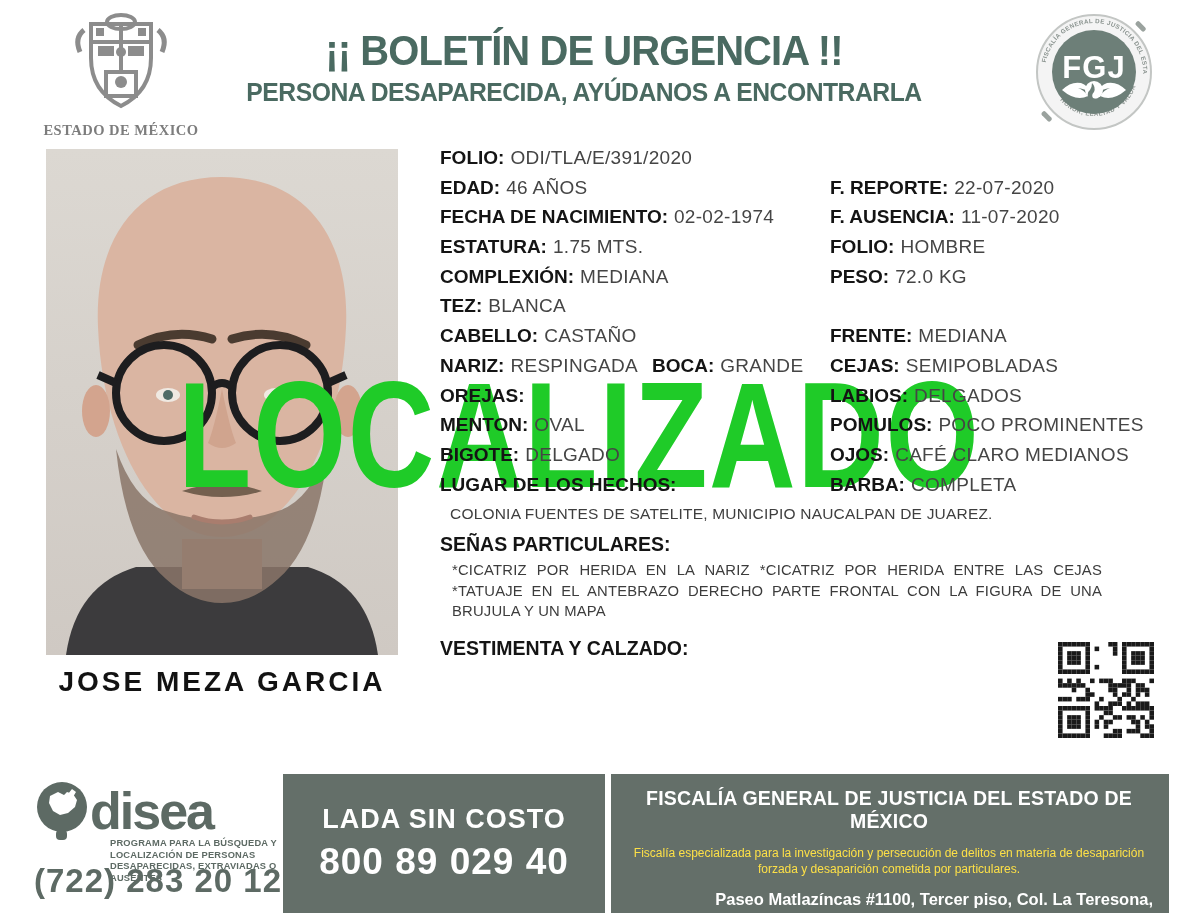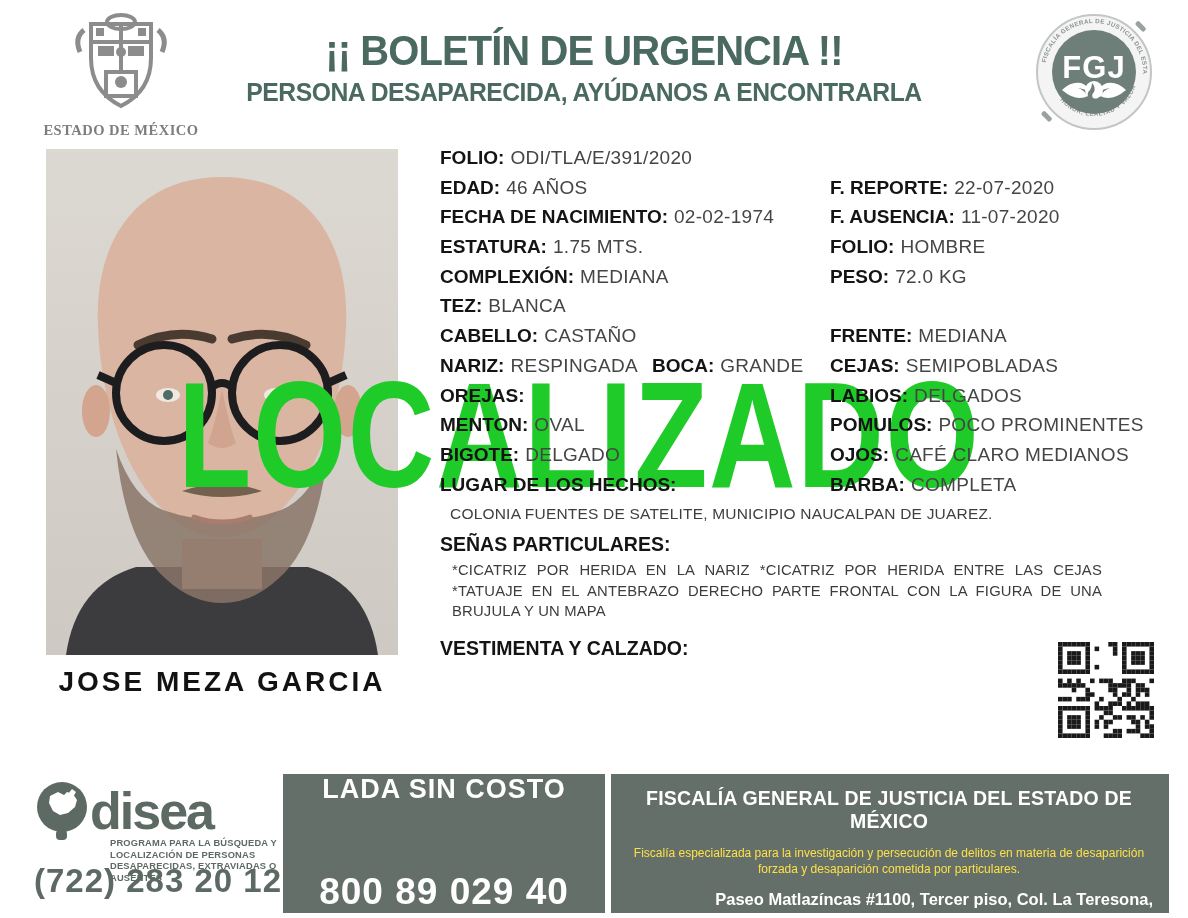--- a/index.html
+++ b/index.html
@@ -40,21 +40,21 @@
   .watermark { position:absolute; left:178px; top:360px; z-index:1;
                font-size:150px; font-weight:bold; letter-spacing:2px; line-height:1;
                transform:scale(0.80,1.0); transform-origin:left top; white-space:nowrap; }
 
   
   .qr { position:absolute; left:1058px; top:642px; width:96px; height:96px; z-index:2; }
 
   
   .footer-panel { position:absolute; left:283px; top:774px; width:886px; height:139px; z-index:2; }
   .lada { position:absolute; left:0; top:0; width:322px; height:100%;
-          display:flex; flex-direction:column; align-items:center; justify-content:space-between; color:#ffffff; }
+          display:flex; flex-direction:column; align-items:center; justify-content:center; color:#ffffff; }
   .lada-label { font-size:27px; font-weight:bold; letter-spacing:1px; }
   .lada-number { font-size:37px; font-weight:bold; letter-spacing:1px; margin-top:6px; }
   .footer-divider { position:absolute; left:322px; top:0; width:6px; height:100%; background:#ffffff; }
   .fiscalia { position:absolute; left:328px; top:0; right:0; height:100%; color:#ffffff; padding:13px 16px 8px 14px; }
   .fiscalia-title { font-size:19.5px; font-weight:bold; text-align:center; letter-spacing:0.2px; }
   .fiscalia-desc { font-size:12px; color:#fde047; text-align:center; margin-top:13px; line-height:1.3; }
   .fiscalia-address { font-size:16.5px; font-weight:bold; text-align:right; margin-top:12px; line-height:1.3; }
 
   .odisea { position:absolute; left:32px; top:780px; width:250px; z-index:2; }
   .odisea-tagline { position:absolute; left:46px; top:58px; width:200px;

